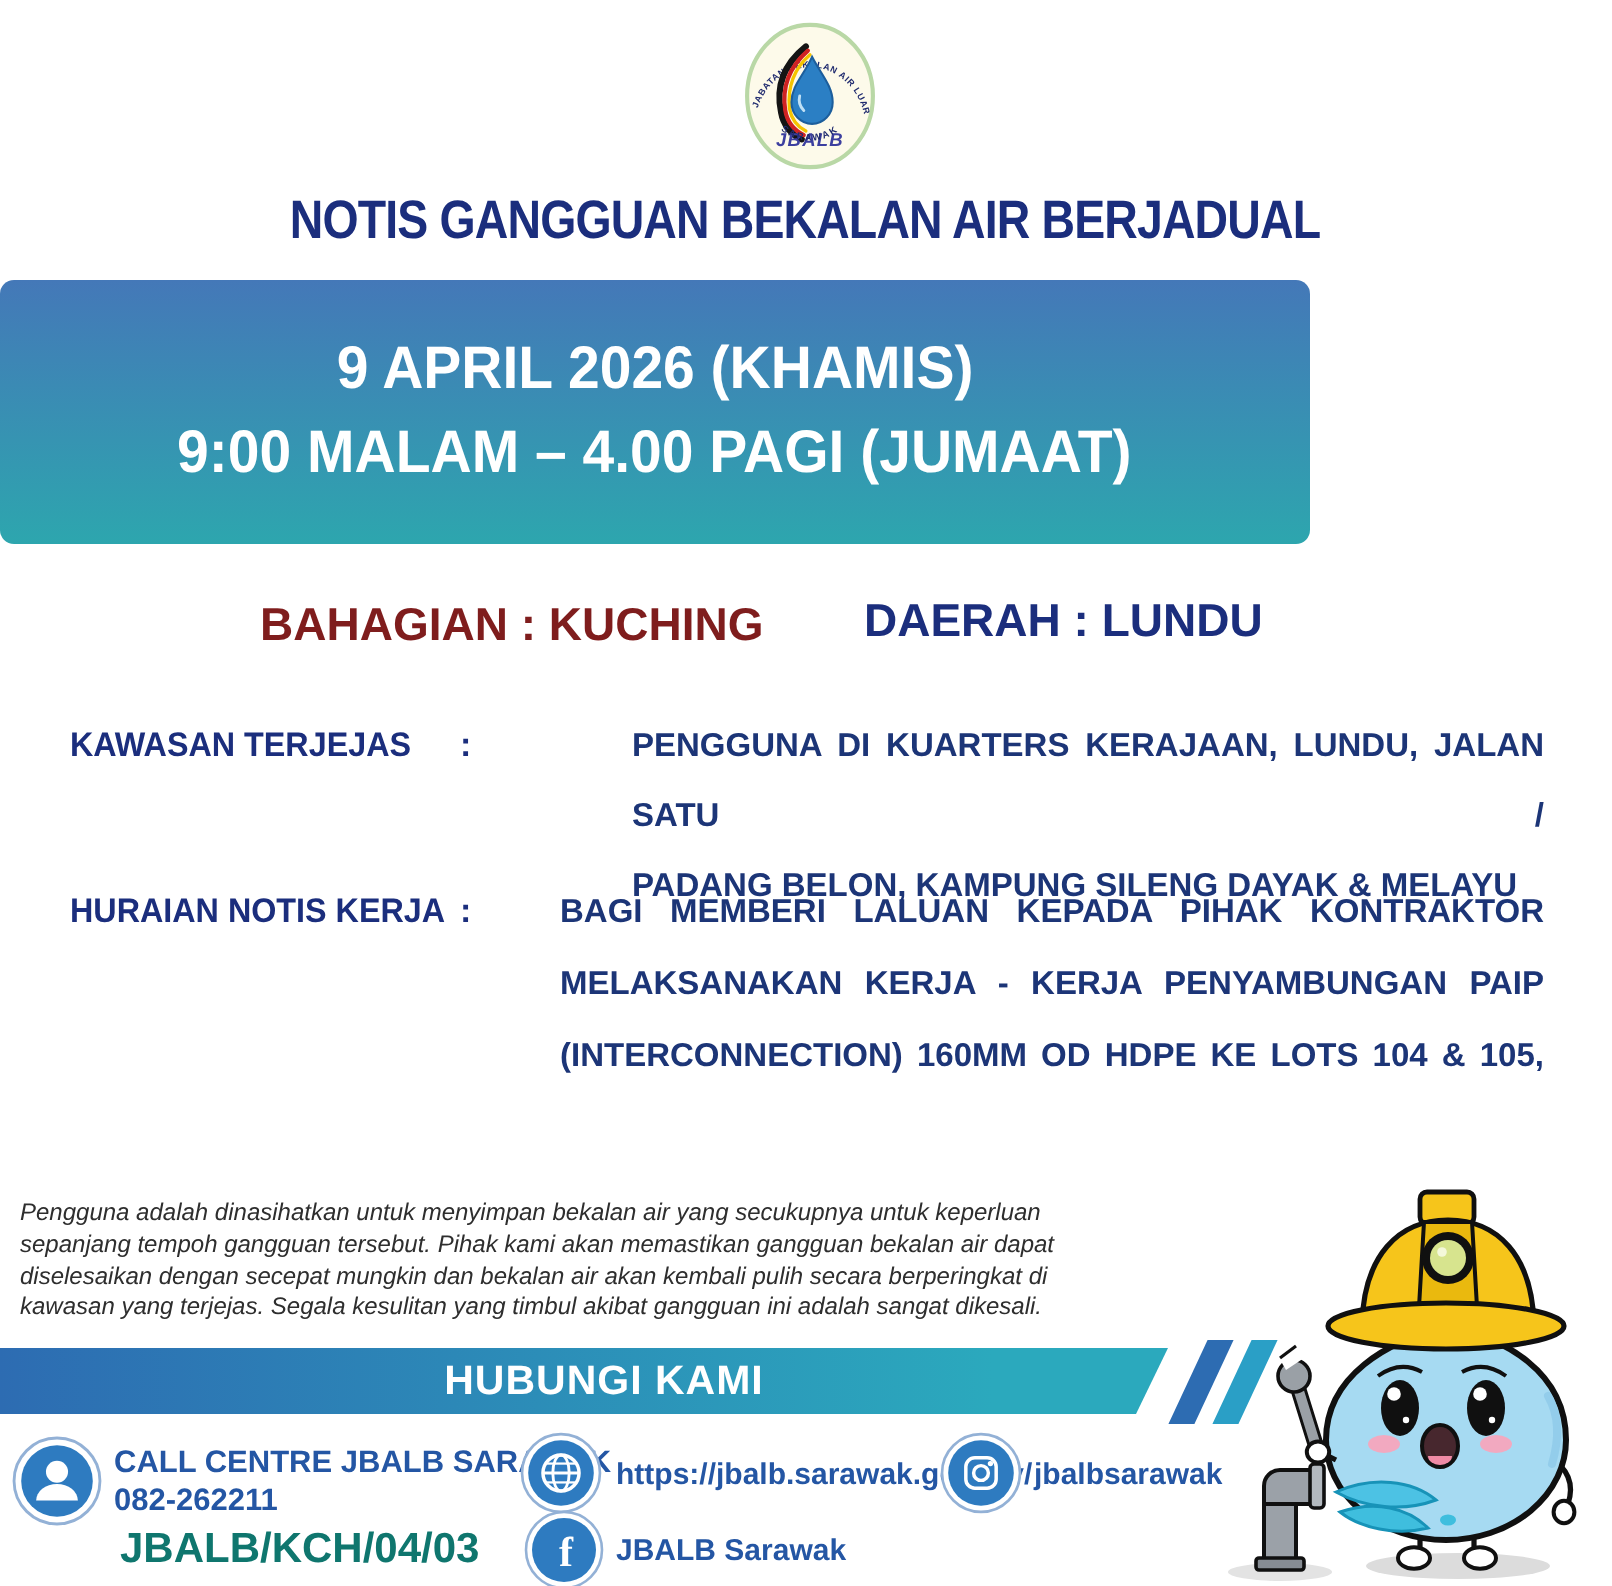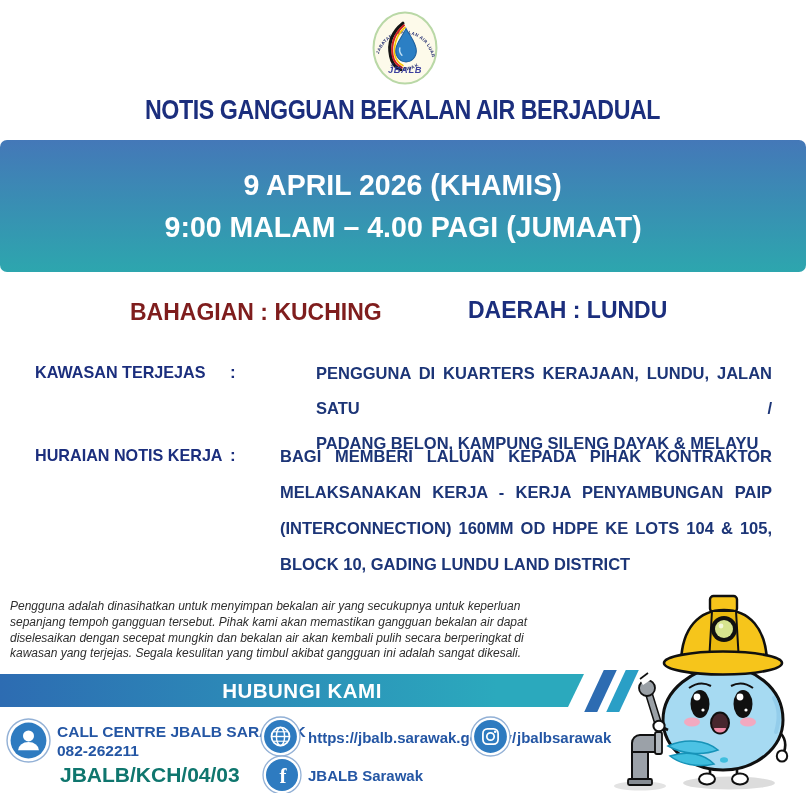--- a/index.html
+++ b/index.html
@@ -8,29 +8,29 @@
 
   
   .logo{position:absolute;left:372px;top:10px;width:66px;height:76px;}
 
   
   .title{position:absolute;top:95px;left:0;width:806px;text-align:center;
          color:#1b2e7d;font-size:27px;font-weight:700;white-space:nowrap;}
   .title span{display:inline-block;transform:scaleX(.86);transform-origin:center;letter-spacing:-.5px;}
 
   
-  .datebanner{position:absolute;top:140px;left:0;width:806px;height:132px;border-radius:7px;
+  .datebanner{position:absolute;top:140px;left:0;width:655px;height:132px;border-radius:7px;
               background:linear-gradient(180deg,#4478b8 0%,#2da6ae 100%);
               display:flex;flex-direction:column;align-items:center;justify-content:center;gap:8px;
               color:#fff;font-weight:700;}
   .datebanner .dline{font-size:30px;transform:scaleX(.95);white-space:nowrap;}
 
   
   .bahagian{position:absolute;left:130px;top:299px;color:#7f1d1d;font-size:23px;font-weight:700;white-space:nowrap;}
-  .daerah{position:absolute;left:432px;top:297px;color:#1b2e7d;font-size:23px;font-weight:700;white-space:nowrap;margin-left:36px;}
+  .daerah{position:absolute;left:432px;top:297px;color:#1b2e7d;font-size:23px;font-weight:700;white-space:nowrap;}
 
   
   .dlabel{position:absolute;left:35px;color:#1b2e7d;font-size:17px;font-weight:700;
           transform:scaleX(.95);transform-origin:left;white-space:nowrap;}
   .dcolon{position:absolute;left:230px;color:#1b2e7d;font-size:17px;font-weight:700;}
   .dbody{position:absolute;left:280px;width:492px;color:#1c3577;font-size:16.5px;font-weight:700;}
   .dbody .jline{text-align:justify;text-align-last:justify;}
   .dbody .lline{text-align:left;}
   .kaw-body .jline,.kaw-body .lline{line-height:35px;margin-left:36px;}
   .hur-body .jline,.hur-body .lline{line-height:36px;}
@@ -106,21 +106,20 @@
     <div class="jline">PENGGUNA DI KUARTERS KERAJAAN, LUNDU, JALAN SATU /</div>
     <div class="lline">PADANG BELON, KAMPUNG SILENG DAYAK &amp; MELAYU</div>
   </div>
 
   <div class="dlabel" style="top:446px;">HURAIAN NOTIS KERJA</div>
   <div class="dcolon" style="top:446px;">:</div>
   <div class="dbody hur-body" style="top:438px;">
     <div class="jline">BAGI MEMBERI LALUAN KEPADA PIHAK KONTRAKTOR</div>
     <div class="jline">MELAKSANAKAN KERJA - KERJA PENYAMBUNGAN PAIP</div>
     <div class="jline">(INTERCONNECTION) 160MM OD HDPE KE LOTS 104 &amp; 105,</div>
-    <div class="lline">BLOCK 10, GADING LUNDU LAND DISTRICT</div>
   </div>
 
   <div class="advisory">
     <div>Pengguna adalah dinasihatkan untuk menyimpan bekalan air yang secukupnya untuk keperluan</div>
     <div>sepanjang tempoh gangguan tersebut. Pihak kami akan memastikan gangguan bekalan air dapat</div>
     <div>diselesaikan dengan secepat mungkin dan bekalan air akan kembali pulih secara berperingkat di</div>
     <div>kawasan yang terjejas. Segala kesulitan yang timbul akibat gangguan ini adalah sangat dikesali.</div>
   </div>
 
   <div class="hubungi">

